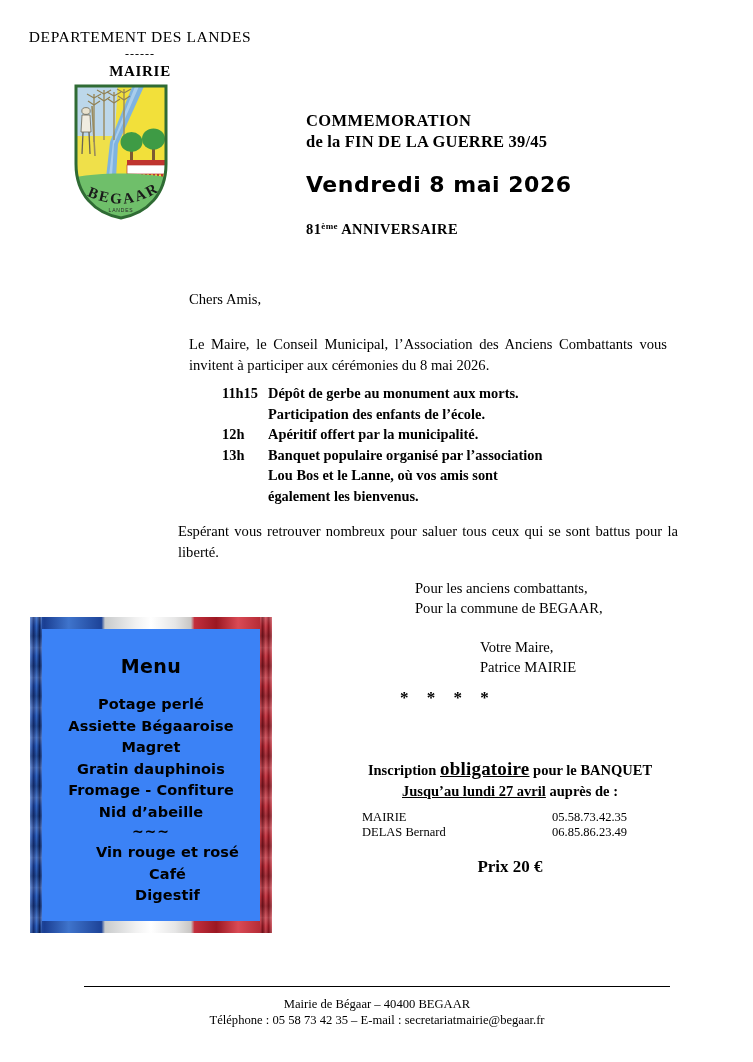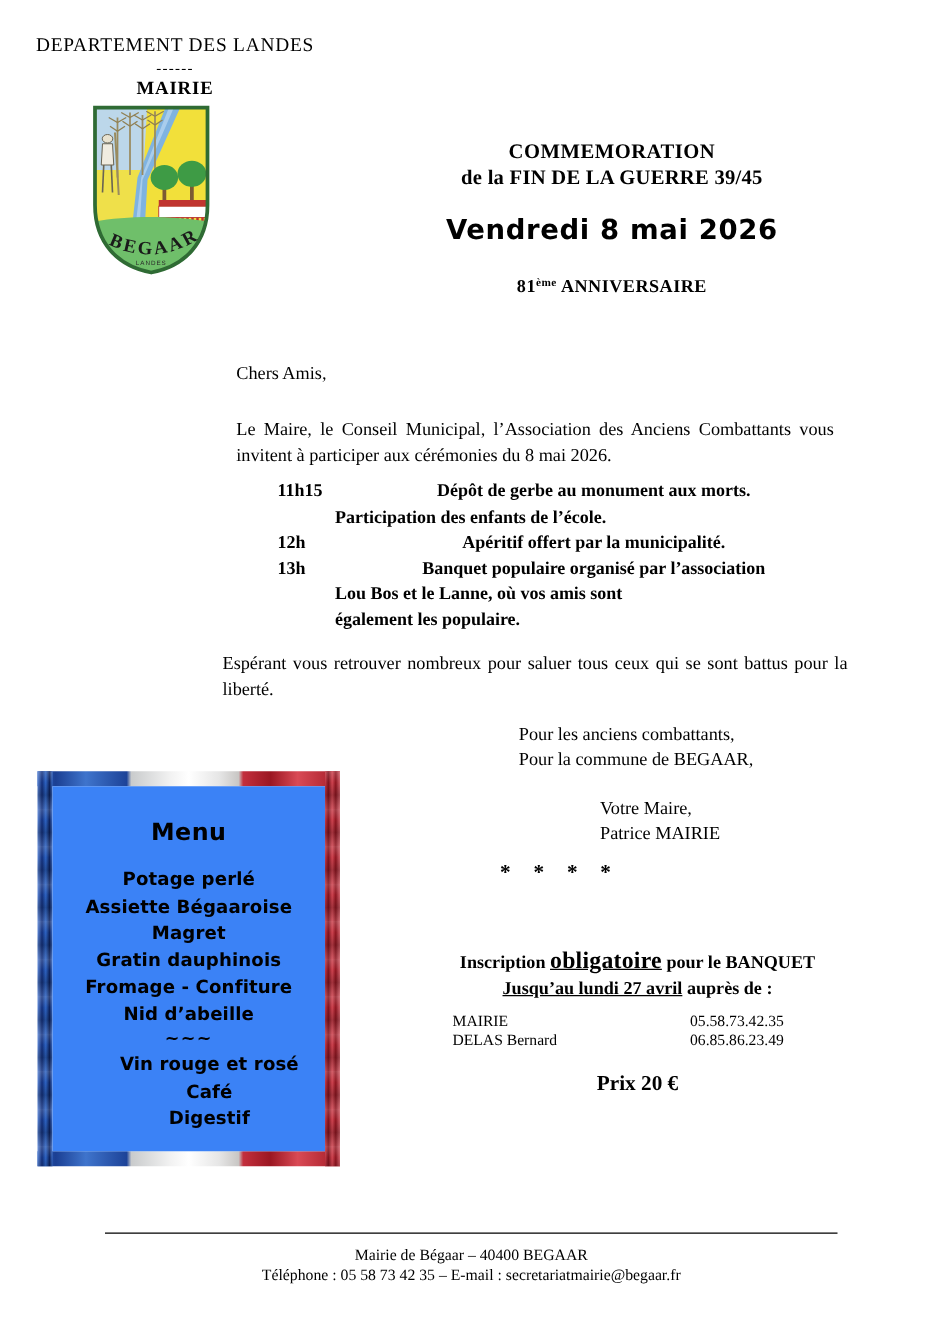--- a/index.html
+++ b/index.html
@@ -47,23 +47,23 @@
   
   #coat-of-arms {
     position: absolute;
     left: 72px; top: 82px;
     width: 98px; height: 140px;
   }
 
   
   #header-block {
     position: absolute;
-    left: 292px; top: 110px;
+    left: 306px; top: 110px;
     width: 395px;
-    text-align: center;
+    text-align: left;
   }
   #commemoration-title {
     font-family: "Liberation Serif", serif;
     font-weight: bold;
     font-size: 16.5px;
     letter-spacing: 0.4px;
     line-height: 21px;
   }
   #commemoration-sub {
     font-family: "Liberation Serif", serif;
@@ -114,21 +114,21 @@
     font-weight: bold;
     font-size: 14.4px;
     line-height: 20.5px;
   }
   .sched-row { display: flex; }
   .sched-time {
     width: 46px;
     flex: 0 0 46px;
     white-space: nowrap;
   }
-  .sched-desc { flex: 1 1 auto; text-align: center; }
+  .sched-desc { flex: 1 1 auto; }
   .sched-cont { padding-left: 46px; }
 
   
   #closing-par {
     position: absolute;
     left: 178px; top: 521px;
     width: 500px;
     font-size: 14.6px;
     line-height: 21px;
     text-align: justify;
@@ -386,21 +386,21 @@
   <div class="sched-cont">Participation des enfants de l’école.</div>
   <div class="sched-row">
     <span class="sched-time">12h</span>
     <span class="sched-desc">Apéritif offert par la municipalité.</span>
   </div>
   <div class="sched-row">
     <span class="sched-time">13h</span>
     <span class="sched-desc">Banquet populaire organisé par l’association</span>
   </div>
   <div class="sched-cont">Lou Bos et le Lanne, où vos amis sont</div>
-  <div class="sched-cont">également les populaire.</div>
+  <div class="sched-cont">également les bienvenus.</div>
 </div>
 
 <div id="closing-par">Espérant vous retrouver nombreux pour saluer tous ceux qui se sont battus pour la liberté.</div>
 
 <div id="signature-block">
   <div>Pour les anciens combattants,</div>
   <div>Pour la commune de BEGAAR,</div>
 </div>
 <div id="signature-who">
   <div>Votre Maire,</div>

